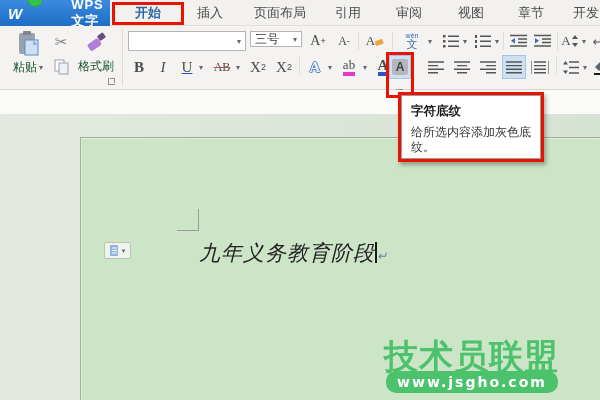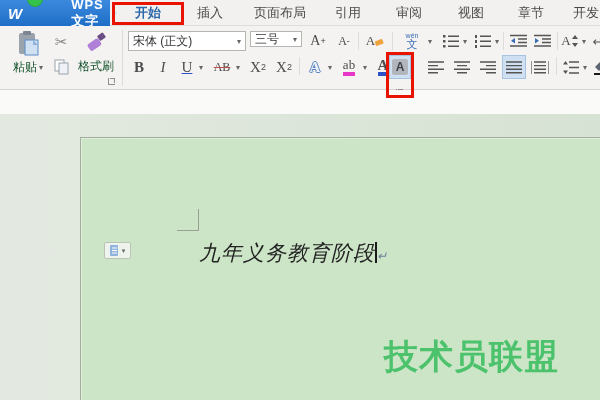--- a/index.html
+++ b/index.html
@@ -116,21 +116,20 @@
         <rect x="14" y="3" width="7" height="6" rx="1" fill="#6b4d86" transform="rotate(-35 17 6)"></rect>
       </svg>
       <div style="display:flex;align-items:center;justify-content:center;margin-top:3px">
         <span class="rlabel">格式刷</span>
       </div>
     </div>
     <div class="abs launcher" style="left:108px;top:52px"></div>
     <div class="abs sep-v" style="left:122px;top:4px;height:56px"></div>
 
     <div class="abs combo" style="left:128px;top:5px;width:118px;height:20px">
-      <span>宋体 (正文)</span>
       <span class="caret">▾</span>
     </div>
     <div class="abs combo" style="left:250px;top:5px;width:52px;height:16px">
       <span>三号</span>
       <span class="caret">▾</span>
     </div>
     <div class="abs rbtn" style="left:306px;top:5px;width:24px;height:20px">
       <span class="btn-letter" style="font-size:14px">A</span>
         <sup style="font-size:9px;color:#444">+</sup>
     </div>
@@ -349,16 +348,25 @@
     <div class="abs paste-opt" style="top:128px">
       <svg class="icon-svg" width="10" height="12" viewBox="0 0 10 12">
         <rect x="0" y="0" width="8" height="11" rx="1" fill="#8fb3dd"></rect>
           <path d="M2 3h5M2 5.5h5M2 8h5" stroke="#fff" stroke-width="1"></path>
       </svg>
       <span class="caret" style="font-size:7px">▾</span>
     </div>
     <div class="abs doc-text" style="top:125px"><span>九年义务教育阶段</span><span class="cursor-bar"></span><span class="para-mark">↵</span></div>
 
     <div class="abs wm-title" style="top:220px">技术员联盟</div>
-  </div>
-
+    <div class="abs wm-pill" style="top:257px">
+      <span class="wm-url">www.jsgho.com</span>
+    </div>
+  </div>
+
+  <div class="abs tooltip-box">
+    <div class="tooltip-inner">
+      <div class="tt-title">字符底纹</div>
+      <div class="tt-desc">给所选内容添加灰色底纹。</div>
+    </div>
+  </div>
 
 </div>
 
 </body></html>

